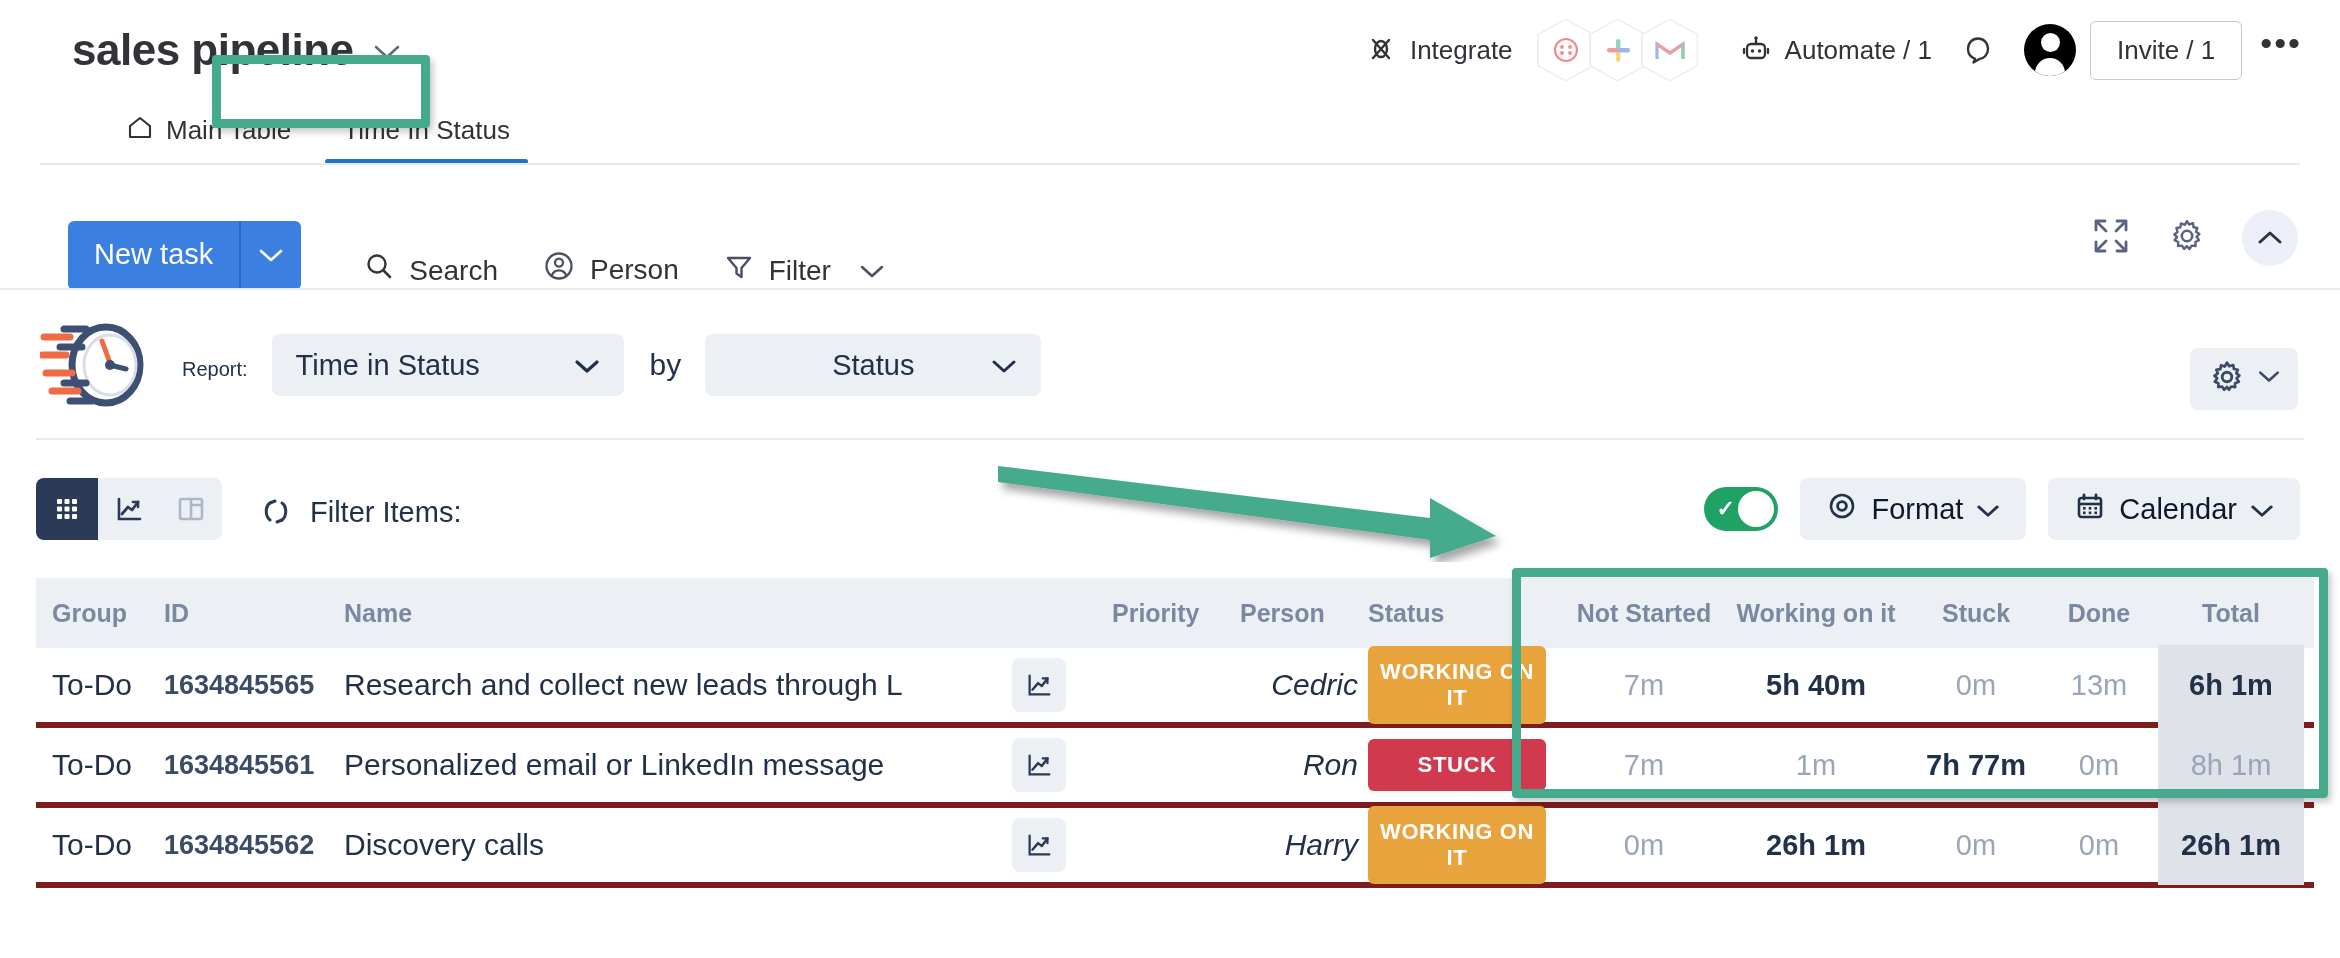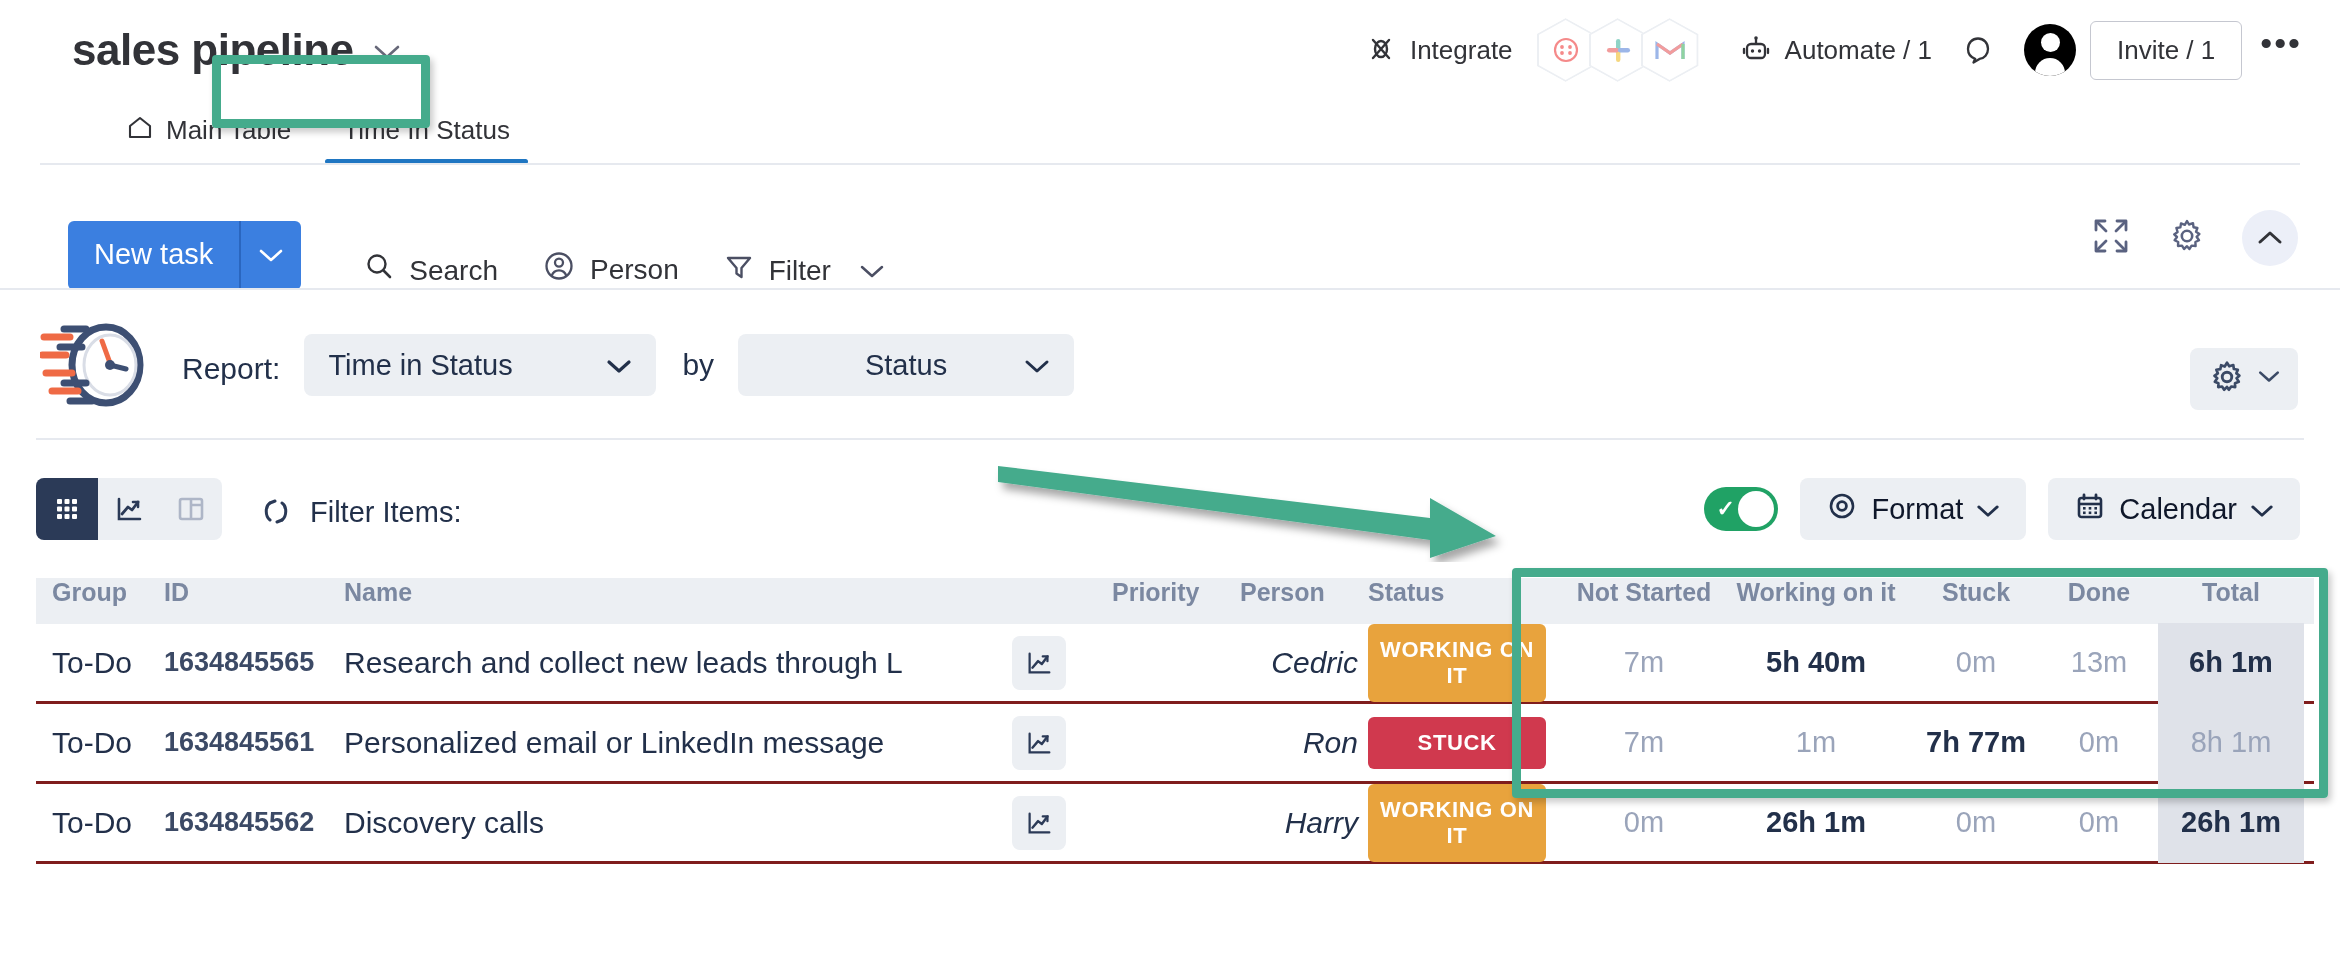--- a/index.html
+++ b/index.html
@@ -120,21 +120,21 @@
   .toolbar-bottom-divider {
     position: absolute; left: 0; right: 0; top: 288px; height: 2px; background: #e6e9ef;
   }
 
   
   .report-bar {
     position: absolute; left: 0; top: 295px; width: 2340px; height: 140px;
     display: flex; align-items: center;
   }
   .logo { margin-left: 40px; width: 110px; height: 100px; }
-  .report-label { font-size: 30px; color: #22304a; margin-left: 32px; font-weight: 400; margin-top: 8px;}
+  .report-label { font-size: 20px; color: #22304a; margin-left: 32px; font-weight: 400; margin-top: 8px;}
   .select {
     background: #eceff3; border-radius: 8px; height: 62px;
     display: flex; align-items: center; justify-content: space-between;
     padding: 0 24px; font-size: 29px; color: #22304a; margin-left: 24px;
   }
   .select.report { width: 352px; }
   .select.groupby { width: 336px; justify-content: center; position: relative; }
   .select.groupby .chev { position: absolute; right: 24px; }
   .by-label { font-size: 30px; color: #22304a; margin-left: 26px; }
   .report-gear {
@@ -174,26 +174,26 @@
   .toggle-sw .chk { color: #fff; font-size: 22px; margin-left: 8px; font-weight: bold; }
   .pill-btn {
     background: #eceff3; border-radius: 8px; height: 62px;
     display: flex; align-items: center; gap: 13px; padding: 0 26px;
     font-size: 29px; color: #0f172a;
   }
 
   
   .table { position: absolute; left: 36px; top: 578px; width: 2278px; }
   .thead {
-    display: flex; background: #eceff3; height: 46px; align-items: flex-start;
+    display: flex; background: #eceff3; height: 70px; align-items: center;
     font-size: 25px; color: #7b88a1; font-weight: 700;
   }
   .trow {
     display: flex; height: 80px; align-items: center;
-    border-bottom: 3px solid #7f1d1d; font-size: 30px; color: #22304a;
+    border-bottom: 6px solid #7f1d1d; font-size: 30px; color: #22304a;
   }
   .c-group { width: 128px; padding-left: 16px; }
   .c-id    { width: 180px; }
   .c-name  { width: 668px; }
   .c-chart { width: 100px; }
   .c-prio  { width: 128px; }
   .c-person{ width: 128px; }
   .c-status{ width: 200px; }
   .c-ns  { width: 152px; text-align: center; }
   .c-wo  { width: 192px; text-align: center; }

